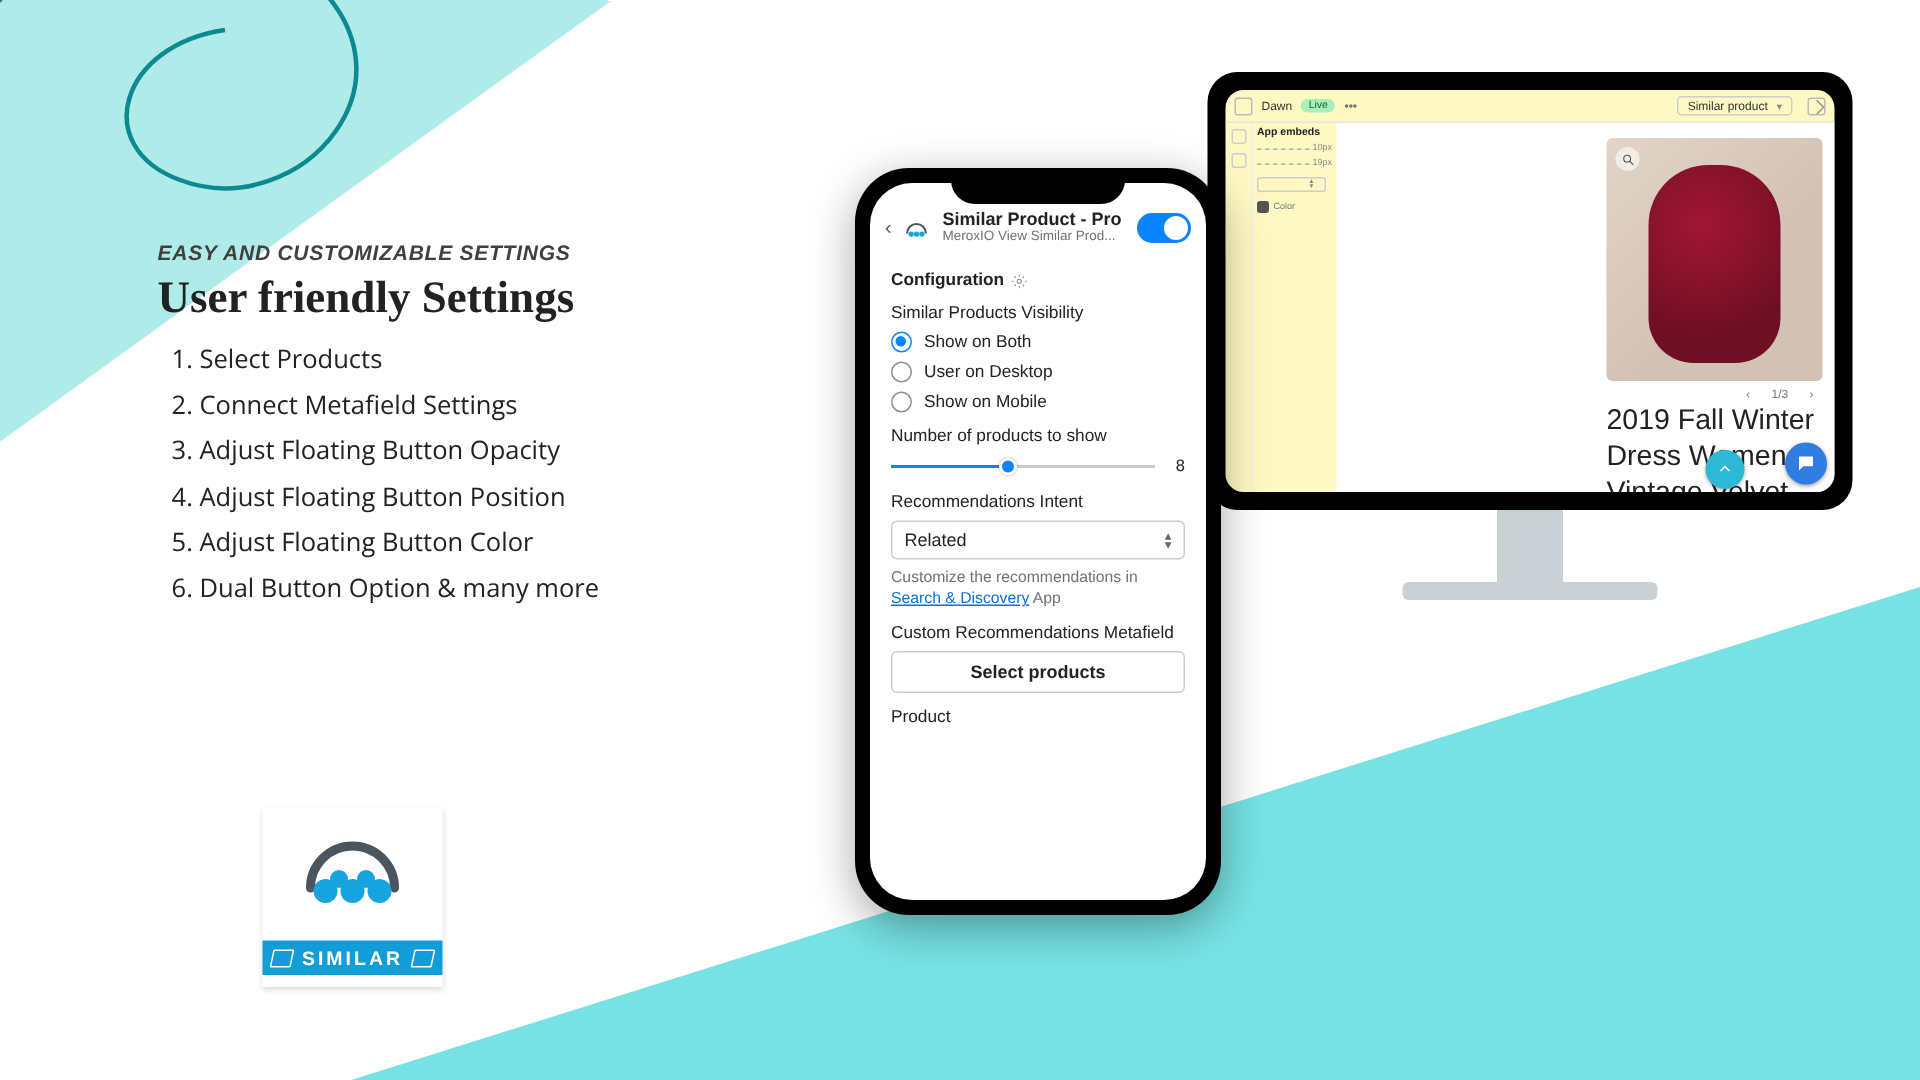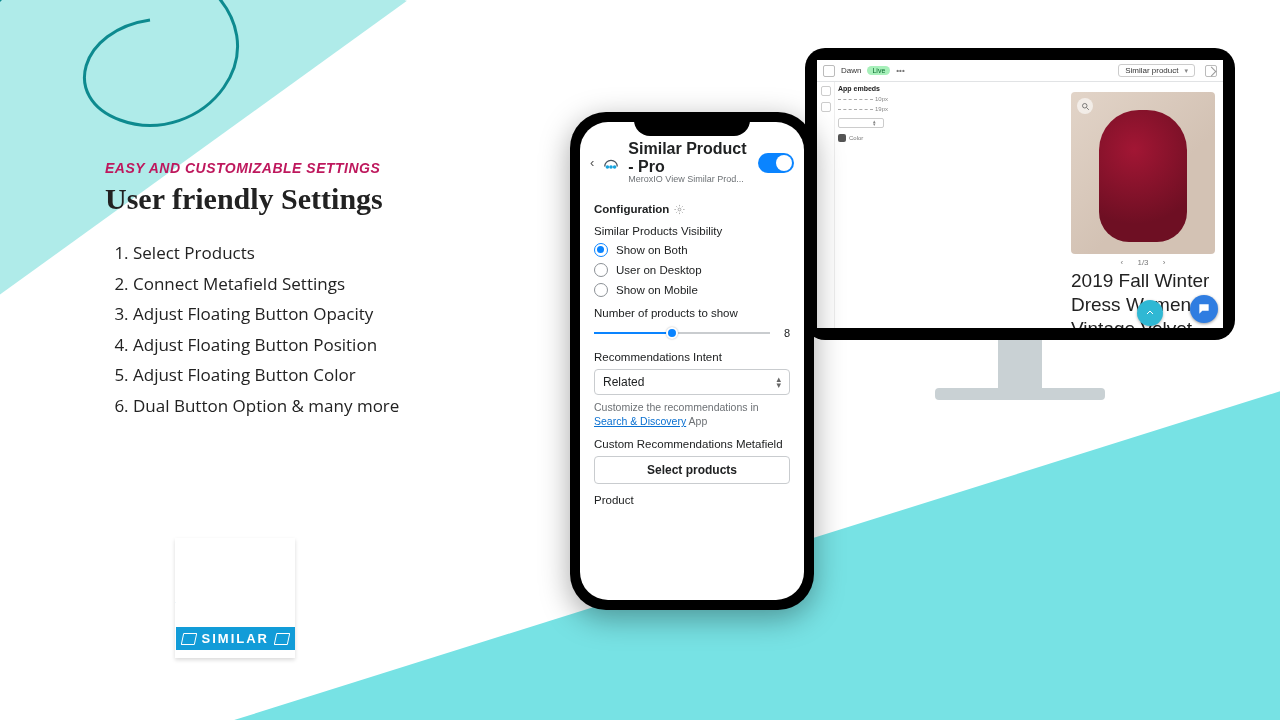--- a/index.html
+++ b/index.html
@@ -10,38 +10,38 @@
   .tri-tl { position:absolute; left:-160px; top:-120px; width:580px; height:640px;
             background:#afebe9; transform:rotate(12deg); transform-origin:top left; clip-path: polygon(0 0, 100% 0, 0 100%); }
   .tri-br { position:absolute; bottom:-1px; right:-1px; width:1050px; height:330px;
             background:#77e2e4; clip-path: polygon(100% 0, 100% 100%, 0 100%); }
 
   
   .squiggle { position:absolute; left:-50px; top:-90px; width:420px; height:240px; }
 
   
   .copy { position:absolute; left:105px; top:160px; width:460px; color:#222; }
-  .eyebrow { color:#be185d; letter-spacing:.5px; font-weight:700; font-size:14px; margin-bottom:6px; font-style:italic; }
-  .headline { font-size:30px; font-weight:700; margin-bottom:22px; font-family: Georgia, "Times New Roman", serif; }
+  .eyebrow { color:#404040; letter-spacing:.5px; font-weight:700; font-size:14px; margin-bottom:6px; font-style:italic; }
+  .headline { font-size:30px; font-weight:700; margin-bottom:8px; font-family: Georgia, "Times New Roman", serif; }
   .sub { font-size:18px; line-height:1.55; font-family:"Open Sans", Arial, sans-serif; margin-bottom:14px; }
   .list { margin-left:28px; }
   .list li { font-size:17px; line-height:1.8; font-family:"Open Sans", Arial, sans-serif; }
 
   
   .logocard { position:absolute; left:175px; top:538px; width:120px; height:120px; background:#fff;
-              box-shadow:0 2px 4px rgba(0,0,0,.15); display:flex; align-items:center; }
+              box-shadow:0 2px 4px rgba(0,0,0,.15); display:flex; flex-direction:column; align-items:center; }
   .logocard .m { margin-top:8px; }
   .sim-bar { margin-top:auto; margin-bottom:8px; background:#129cd8; color:#fff; font-weight:700;
              font-size:13px; letter-spacing:2px; padding:4px 6px; display:flex; align-items:center; gap:6px; }
   .sim-bar .t { width:14px; height:12px; border:1.5px solid #fff; border-radius:1px; transform:skewX(-12deg); }
 
   
   .imac { position:absolute; left:805px; top:48px; width:430px; height:350px; }
   .imac .bezel { width:430px; height:292px; background:#000; border-radius:20px; padding:12px; }
-  .imac .screen { width:100%; height:100%; background:#ffffff; border-radius:0; overflow:hidden; font-size:8px; color:#333; position:relative; }
+  .imac .screen { width:100%; height:100%; background:#fef9c3; border-radius:12px; overflow:hidden; font-size:8px; color:#333; position:relative; }
   .imac .stand-neck { width:44px; height:48px; background:#c9d1d4; margin:0 auto; }
   .imac .stand-base { width:170px; height:12px; background:#c9d1d4; margin:0 auto; border-radius:4px; }
 
   .shop-top { height:22px; border-bottom:1px solid #e1e3e5; display:flex; align-items:center; padding:0 6px; gap:6px; }
   .shop-top .sq { width:12px; height:12px; border:1px solid #bbb; border-radius:2px; }
   .shop-top .theme { font-size:8px; }
   .shop-top .live { background:#a7f0ba; color:#0a6b2f; padding:1px 5px; border-radius:6px; font-size:7px; }
   .shop-top .dots { color:#777; font-weight:700; }
   .shop-top .sel { margin-left:auto; border:1px solid #ccc; padding:1px 6px; border-radius:3px; display:flex; align-items:center; gap:6px; }
   .shop-top .ico { width:12px; height:12px; border:1px solid #bbb; border-radius:2px; margin-left:4px; position:relative; }
@@ -59,39 +59,39 @@
   .shop-panel .clr { display:flex; gap:3px; align-items:center; margin-top:6px; font-size:6px; color:#777;}
   .shop-panel .clr .sw{ width:8px; height:8px; background:#555; border-radius:2px;}
 
   .shop-canvas { flex:1; position:relative; background:#fff; }
   .prod-card { position:absolute; right:8px; top:10px; width:144px; }
   .prod-img { width:144px; height:162px; background: linear-gradient(135deg,#e2d4c8 0%, #d3c2b4 60%); border-radius:4px; position:relative; overflow:hidden; }
   .prod-img::before { content:""; position:absolute; left:28px; top:18px; width:88px; height:132px;
                       background:radial-gradient(circle at 40% 30%, #a21634 0%, #6e0f23 70%); border-radius:40px 40px 30px 30px;}
   .prod-img .mag { position:absolute; left:6px; top:6px; width:16px; height:16px; border-radius:50%; background:#fff9; display:flex; align-items:center; justify-content:center; }
   .prod-img .mag svg{ width:9px; height:9px; stroke:#555; stroke-width:2; fill:none;}
-  .prod-pager { text-align:center; font-size:8px; color:#777; margin:4px 0 2px; }
+  .prod-pager { text-align:right; font-size:8px; color:#777; margin:4px 0 2px; }
   .prod-pager span{ margin:0 6px; }
   .prod-title { font-size:19px; line-height:1.25; color:#222; font-family:Arial,sans-serif; }
   .fab-blue { position:absolute; right:5px; bottom:5px; width:28px; height:28px; border-radius:50%; background:#2f7de1;
               box-shadow:0 1px 3px rgba(0,0,0,.4); display:flex; align-items:center; justify-content:center;}
   .fab-blue svg{ width:14px; height:14px; fill:#fff; }
   .fab-sim { position:absolute; right:60px; bottom:2px; width:26px; height:26px; border-radius:50%; background:#2fb8d4;
              box-shadow:0 1px 3px rgba(0,0,0,.3); display:flex; align-items:center; justify-content:center;}
   .fab-sim svg{ width:12px;height:12px; stroke:#fff; stroke-width:2; fill:none;}
 
   
   .phone { position:absolute; left:570px; top:112px; width:244px; height:498px; background:#000; border-radius:36px; padding:10px; box-shadow:0 8px 30px rgba(0,0,0,.35); }
   .phone::before { content:""; position:absolute; top:0; left:50%; transform:translateX(-50%); width:116px; height:24px; background:#000; border-radius:0 0 16px 16px; z-index:3; }
   .phone-inner { width:100%; height:100%; background:#fff; border-radius:28px; overflow:hidden; position:relative; font-size:12px; color:#202223; }
   .p-head { display:flex; align-items:center; gap:8px; padding:18px 10px 8px; }
   .p-head .chev { color:#555; font-size:13px; }
   .p-logo { width:18px; height:18px; }
   .p-tt { flex:1; line-height:1.1; }
-  .p-tt .t1 { font-weight:600; font-size:16px; }
+  .p-tt .t1 { font-weight:600; font-size:12px; }
   .p-tt .t2 { font-size:9px; color:#6d7175; }
   .switch { width:36px; height:20px; background:#0a84ff; border-radius:10px; position:relative; }
   .switch::after { content:""; position:absolute; top:2px; right:2px; width:16px; height:16px; background:#fff; border-radius:50%; }
 
   .p-body { padding:4px 14px 10px; font-size:11.5px; }
   .sect { font-weight:700; display:flex; align-items:center; gap:5px; margin:6px 0 10px; }
   .gear { width:11px; height:11px; }
   .lbl { margin:10px 0 6px; font-size:11.5px; }
   .radio-row { display:flex; align-items:center; gap:8px; margin:6px 0; }
   .radio { width:14px; height:14px; border:1.5px solid #8c9196; border-radius:50%; position:relative; flex-shrink:0;}

